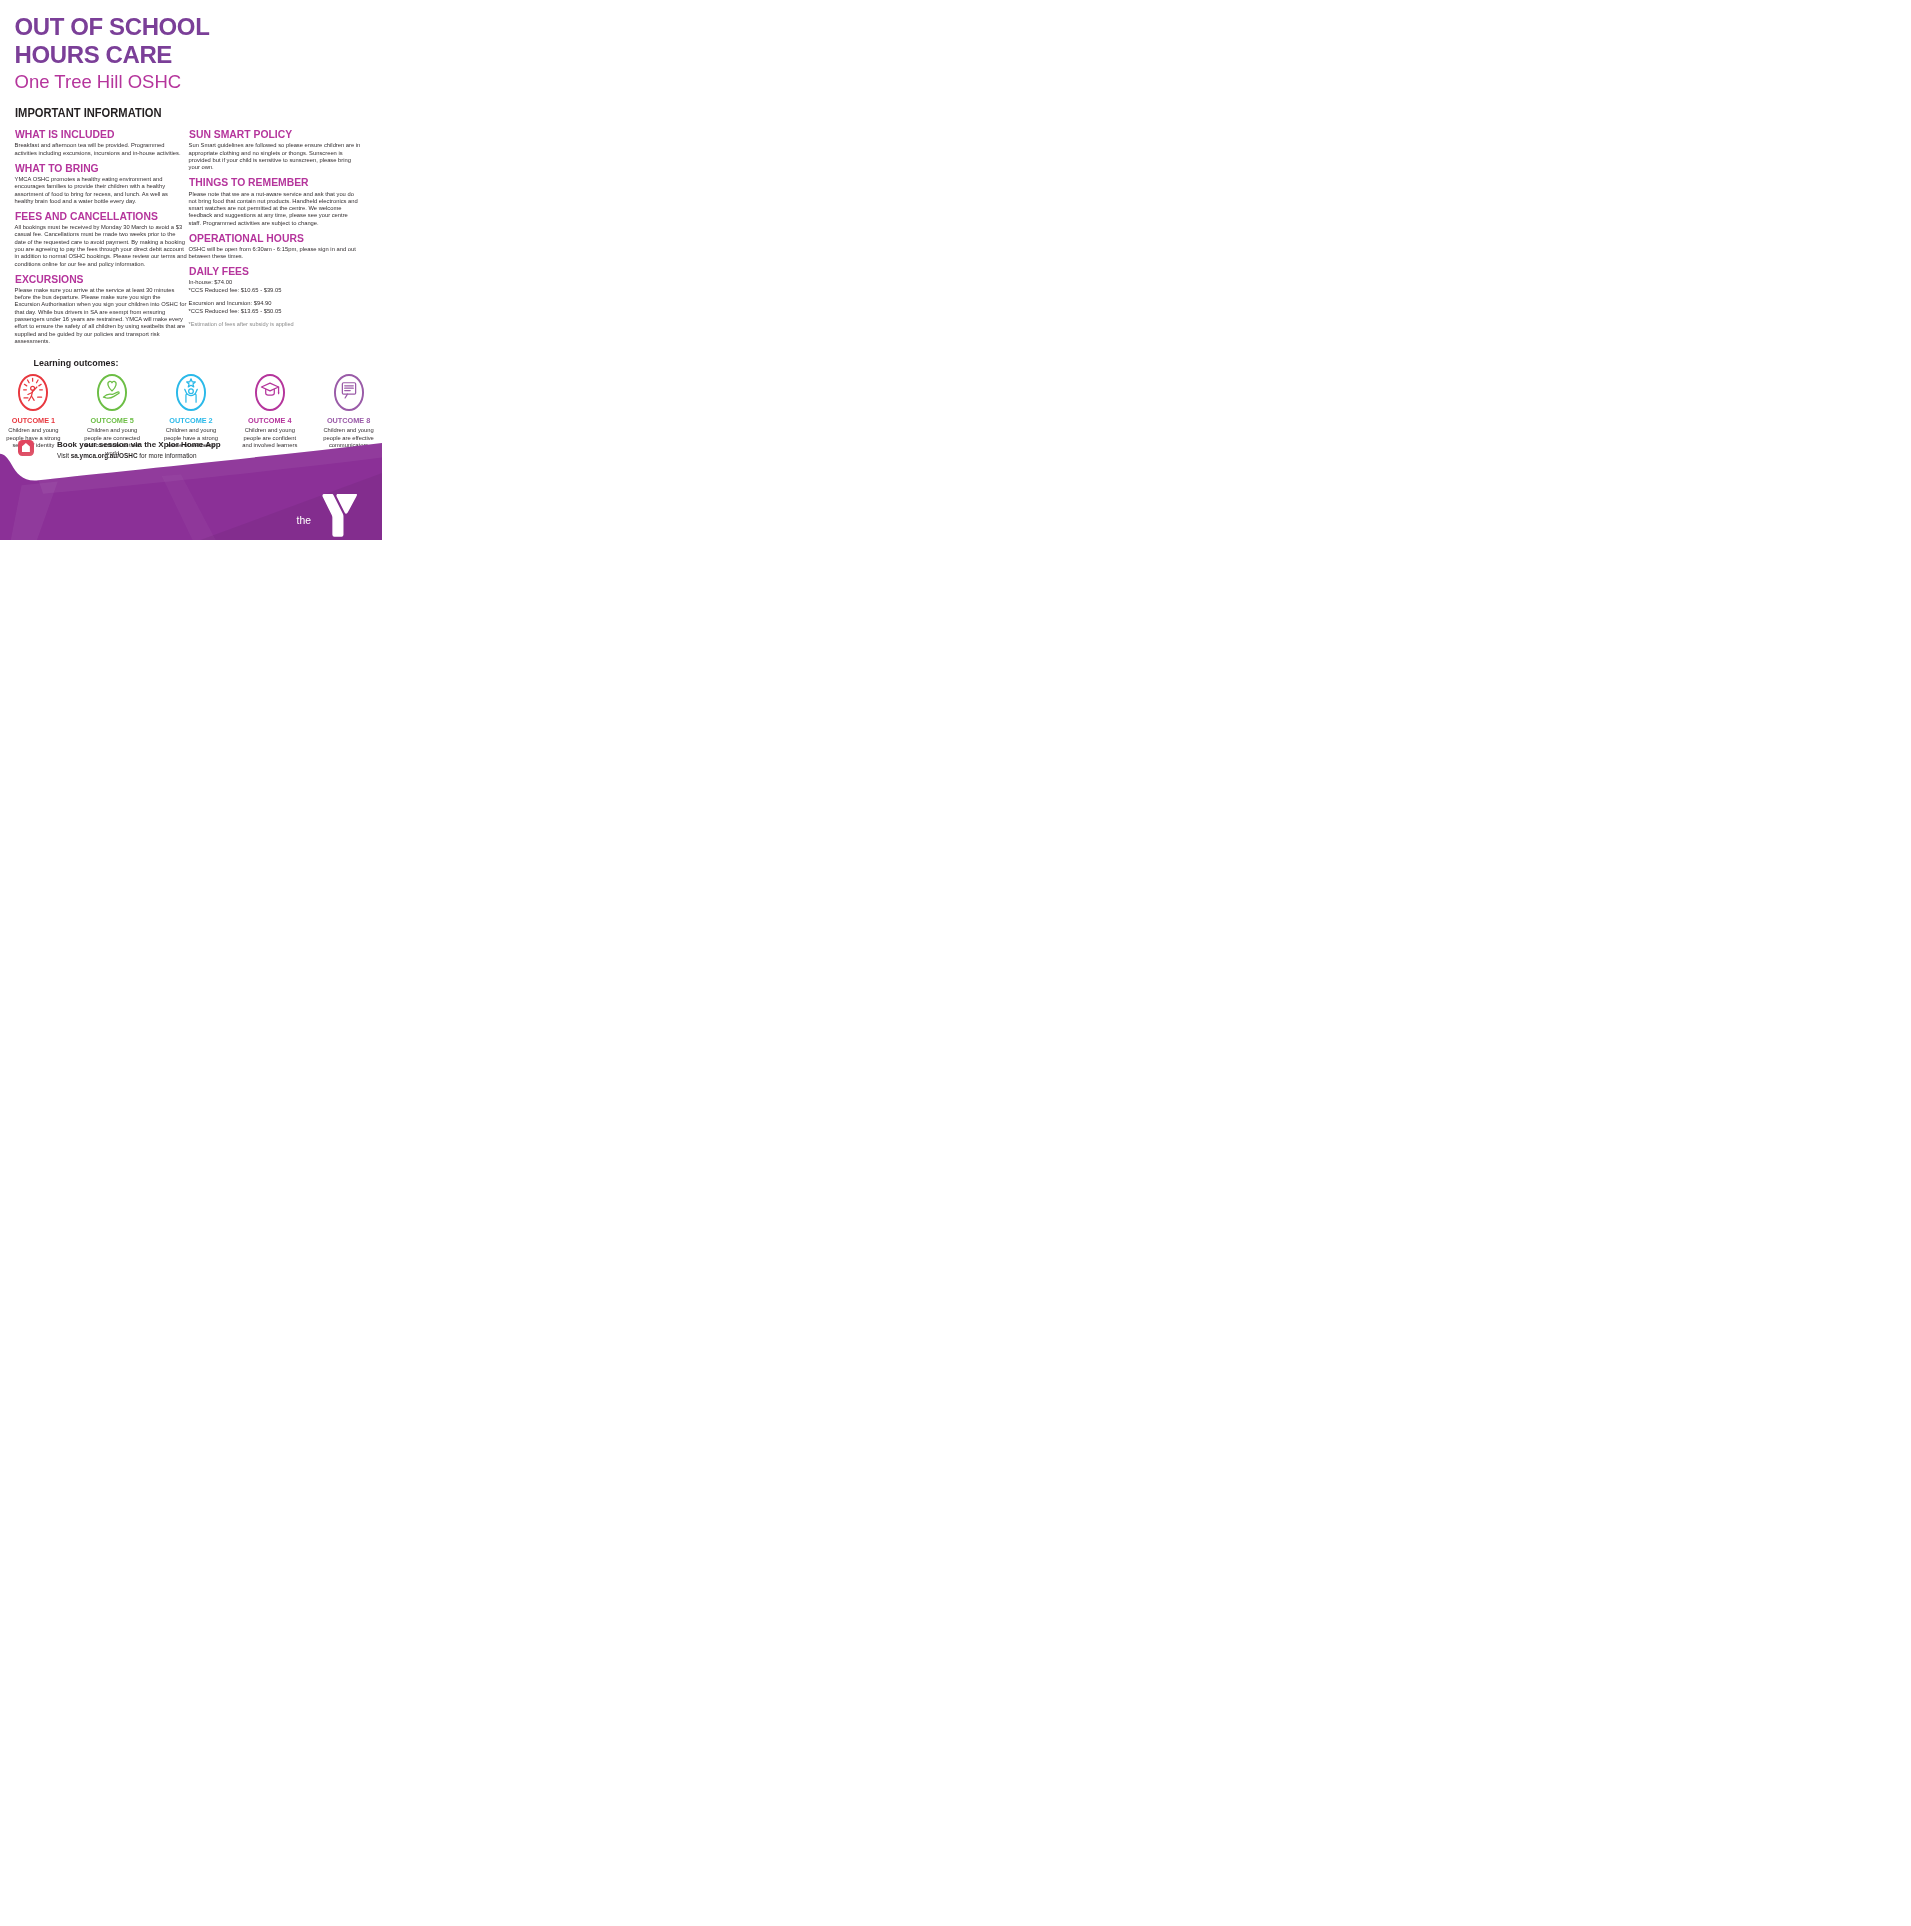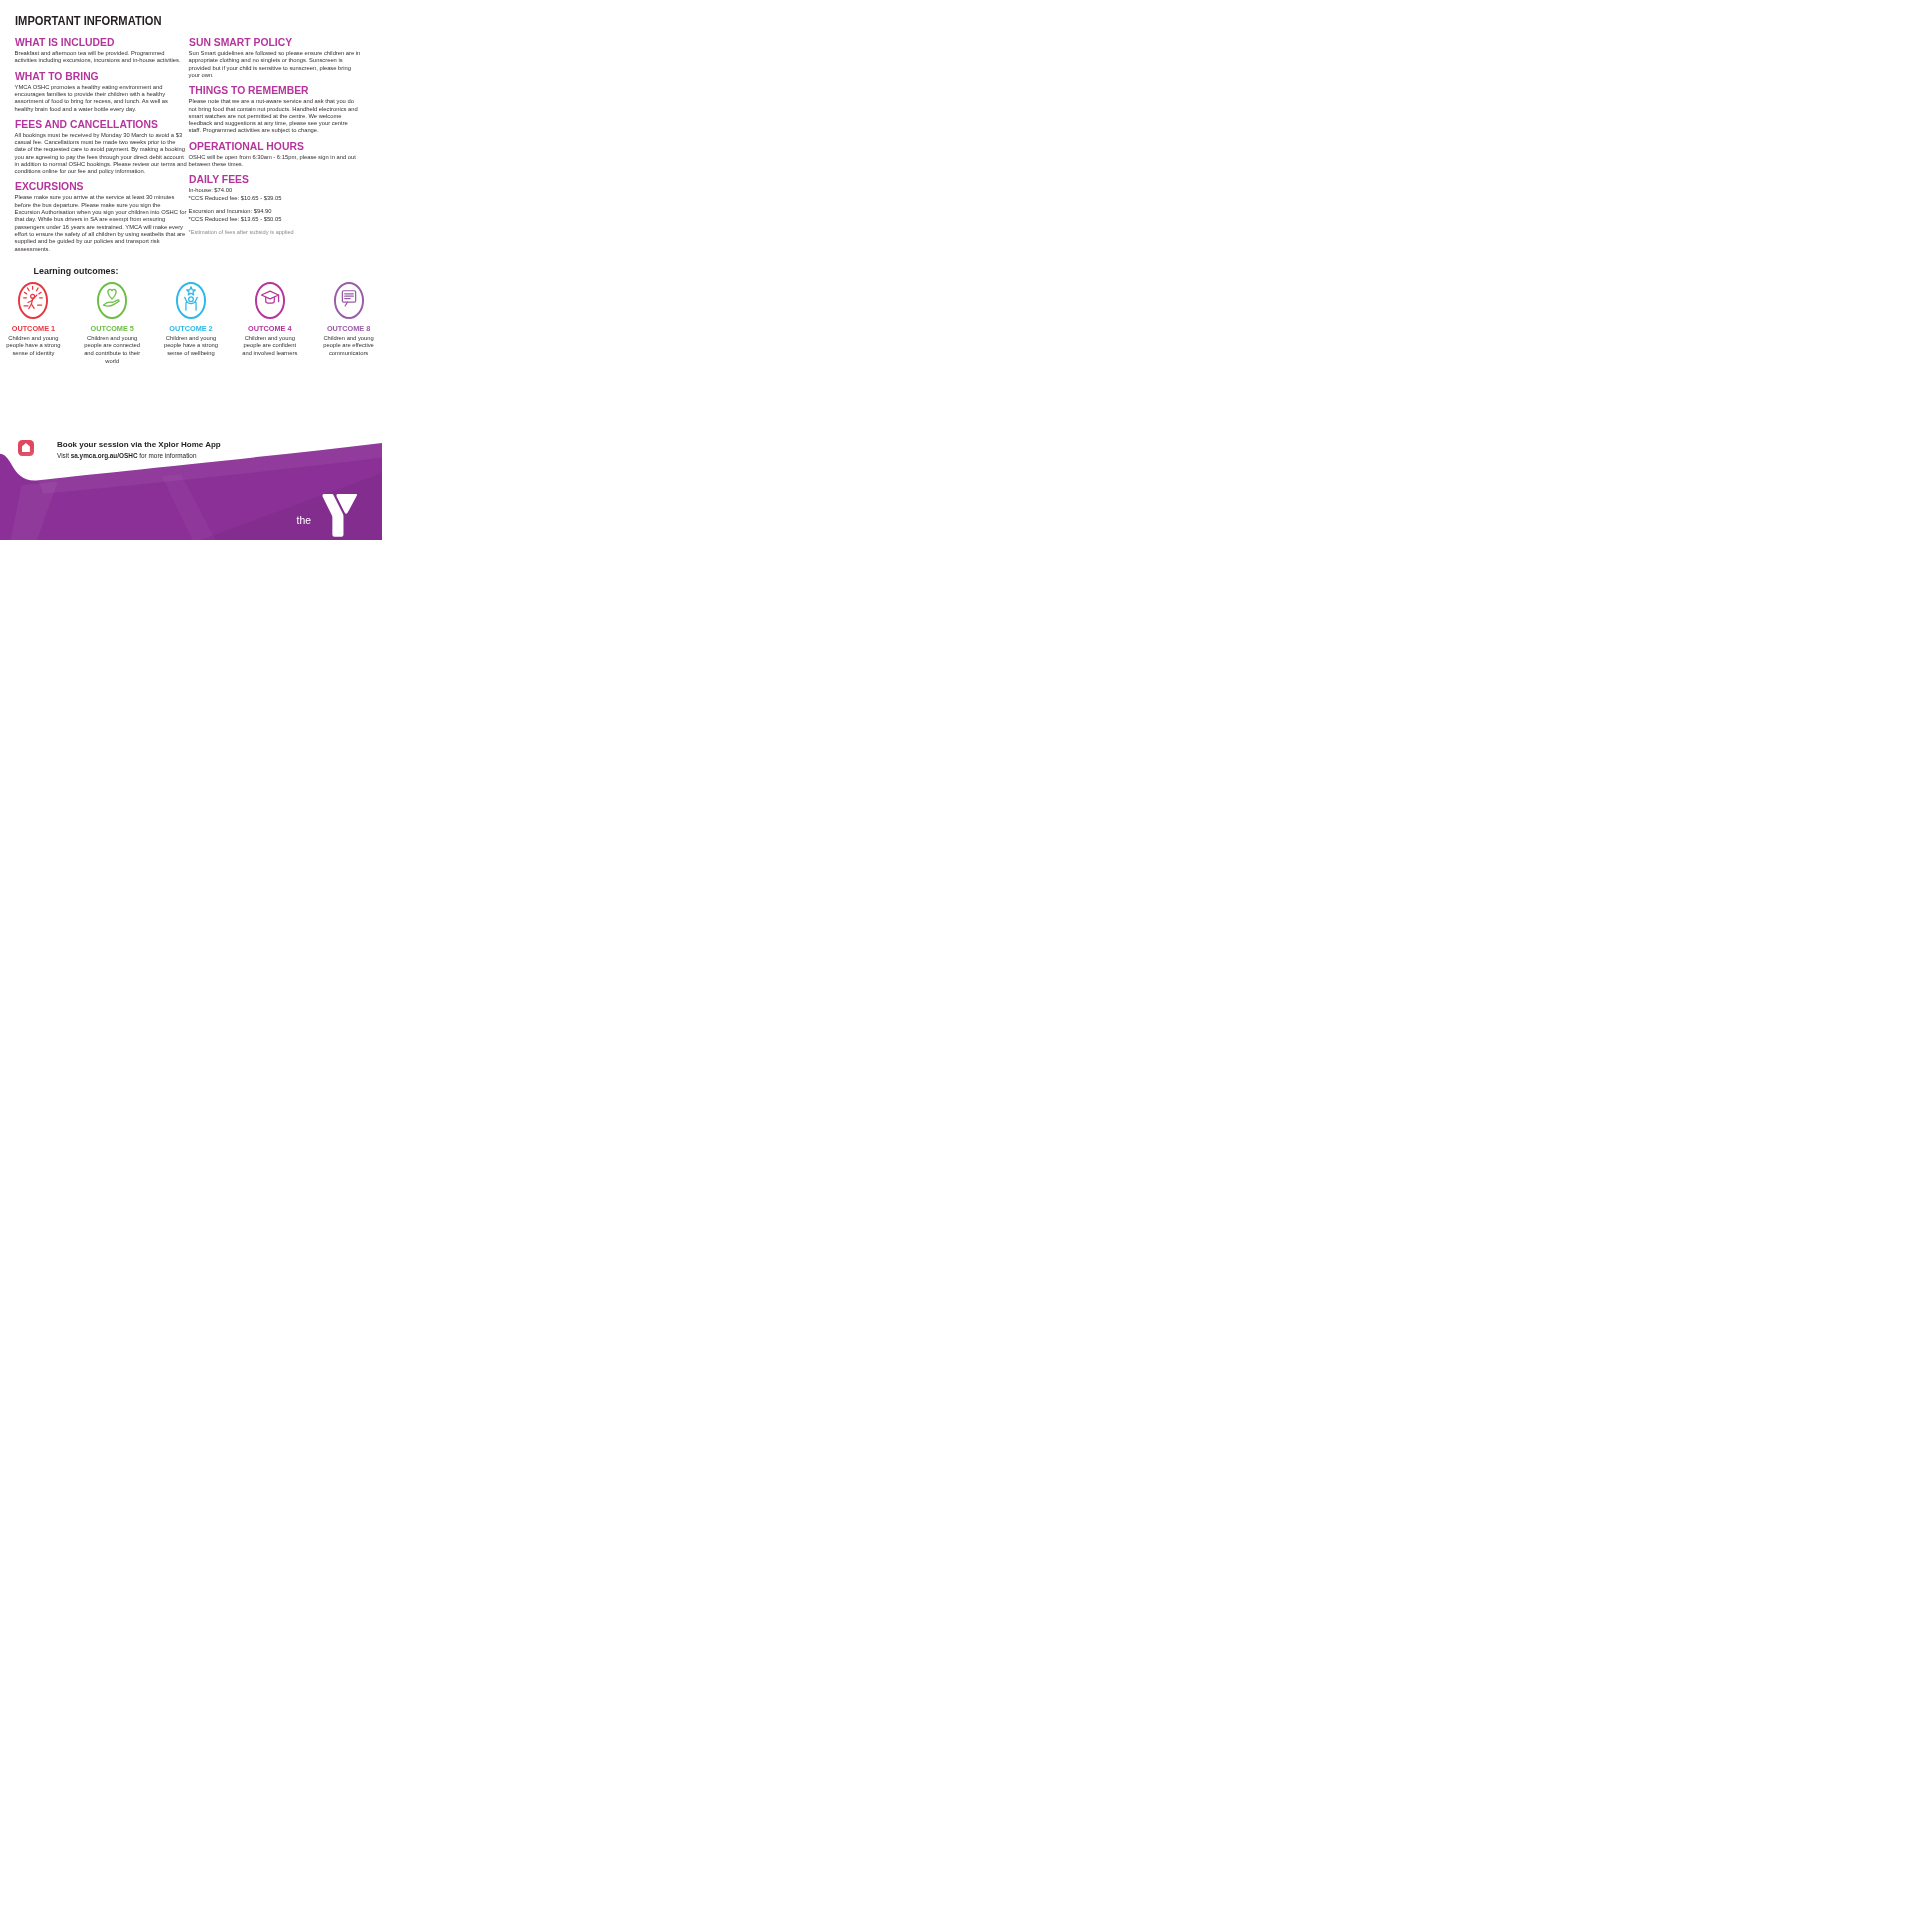--- a/index.html
+++ b/index.html
@@ -134,20 +134,27 @@
     position:absolute;right:71px;bottom:14px;z-index:2;
     color:#ffffff;font-size:10.4px;font-weight:normal;line-height:10.4px;
   }
   .icon-svg{stroke-linecap:round;stroke-linejoin:round;fill:none;}
 </style>
 </head>
 <body>
 
 <div class="page">
 
+  <div class="header">
+    <h1 class="main-title">
+      <span style="display:block">OUT OF SCHOOL</span>
+      <span style="display:block">HOURS CARE</span>
+    </h1>
+    <h2 class="sub-title">One Tree Hill OSHC</h2>
+  </div>
 
   <div class="important">IMPORTANT INFORMATION</div>
 
   <div class="columns">
     <div class="col">
       <div class="section">
         <h3 class="section-title">WHAT IS INCLUDED</h3>
         <p class="section-body">Breakfast and afternoon tea will be provided. Programmed activities including excursions, incursions and in-house activities.</p>
       </div>
       <div class="section">

